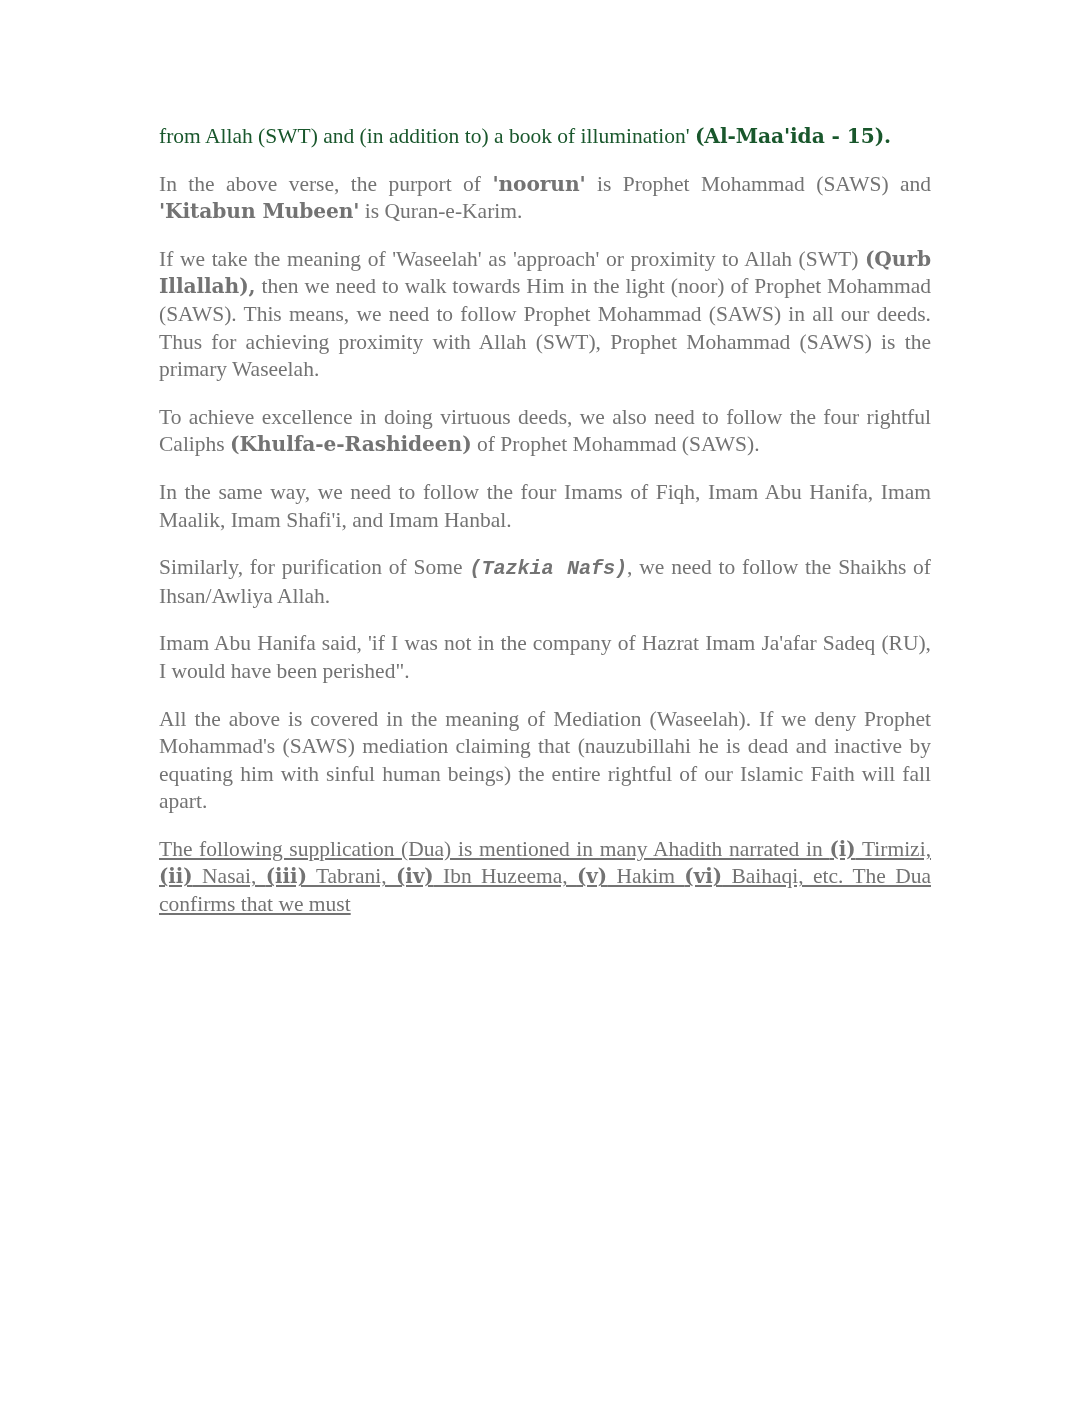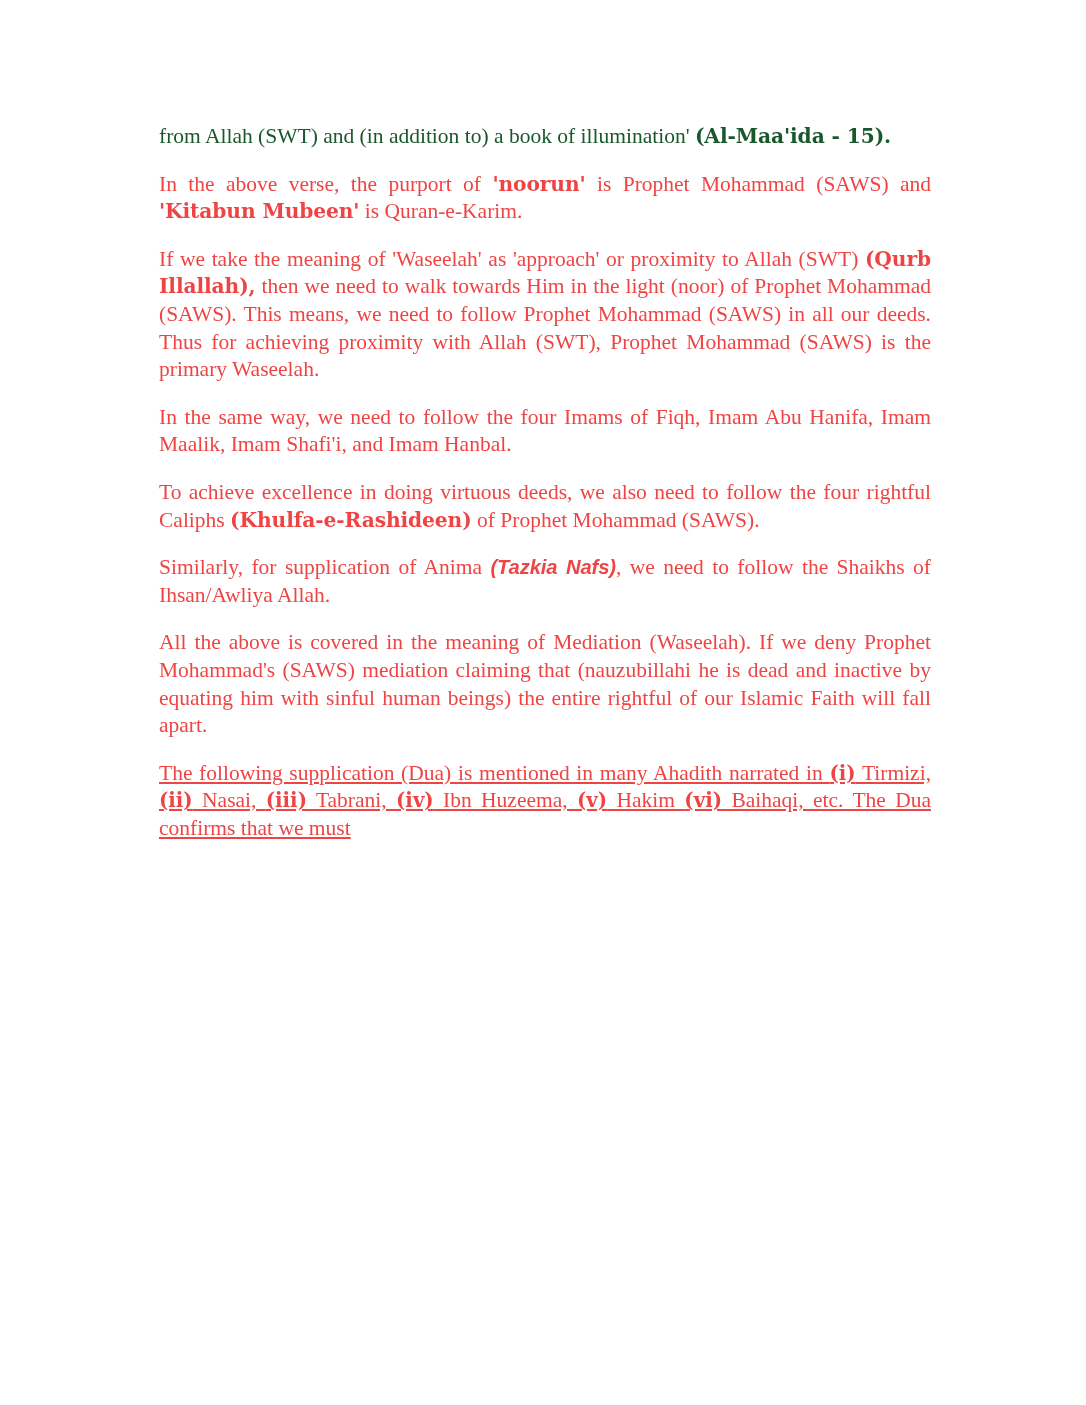--- a/index.html
+++ b/index.html
@@ -29,41 +29,41 @@
     width: 772px;
   }
 
   p.para {
     margin: 0 0 20px 0;
     padding: 0;
     font-size: 21.5px;
     line-height: 27.6px;
     text-align: justify;
     text-justify: inter-word;
-    color: #ef4444;
+    color: #737373;
     font-family: "Liberation Serif", "DejaVu Serif", serif;
     -webkit-font-smoothing: antialiased;
   }
 
   p.para.green {
     color: #19572c;
   }
 
   
   .b {
     font-weight: bold;
     font-family: "DejaVu Serif", "Liberation Serif", serif;
     font-size: 0.94em;
     letter-spacing: -0.1px;
   }
 
   .bi {
     font-weight: bold;
     font-style: italic;
-    font-family: Liberation Sans, sans-serif;
+    font-family: Liberation Mono, monospace;
     font-size: 0.94em;
     letter-spacing: -0.1px;
   }
 
   .b-roman {
     font-weight: bold;
     font-family: "DejaVu Serif", "Liberation Serif", serif;
     font-size: 0.92em;
   }
 
@@ -86,26 +86,27 @@
 
 <div id="page">
   <div id="content">
 
     <p class="para green"><span>from Allah (SWT) and (in addition to) a book of illumination' </span><span class="b">(Al-Maa'ida - 15).</span></p>
 
     <p class="para"><span>In the above verse, the purport of </span><span class="b">'noorun'</span><span> is Prophet Mohammad (SAWS) and </span><span class="b">'Kitabun Mubeen'</span><span> is Quran-e-Karim.</span></p>
 
     <p class="para"><span>If we take the meaning of 'Waseelah' as 'approach' or proximity to Allah (SWT) </span><span class="b">(Qurb Illallah),</span><span> then we need to walk towards Him in the light (noor) of Prophet Mohammad (SAWS).  This means, we need to follow Prophet Mohammad (SAWS) in all our deeds.  Thus for achieving proximity with Allah (SWT), Prophet Mohammad (SAWS) is the primary Waseelah.</span></p>
 
+    <p class="para"><span>To achieve excellence in doing virtuous deeds, we  also need to follow the four rightful Caliphs </span><span class="b">(Khulfa-e-Rashideen)</span><span> of Prophet Mohammad (SAWS).</span></p>
+
     <p class="para gap-lg">In the same way, we need to follow the four Imams of Fiqh, Imam Abu Hanifa, Imam Maalik, Imam Shafi'i, and Imam Hanbal.</p>
 
-    <p class="para"><span>To achieve excellence in doing virtuous deeds, we  also need to follow the four rightful Caliphs </span><span class="b">(Khulfa-e-Rashideen)</span><span> of Prophet Mohammad (SAWS).</span></p>
+    <p class="para gap-lg2"><span>Similarly, for purification of Some </span><span class="bi">(Tazkia Nafs)</span><span>, we need to follow the Shaikhs of Ihsan/Awliya Allah.</span></p>
 
-    <p class="para gap-lg2"><span>Similarly, for supplication of Anima </span><span class="bi">(Tazkia Nafs)</span><span>, we need to follow the Shaikhs of Ihsan/Awliya Allah.</span></p>
-
+    <p class="para">Imam Abu Hanifa said,  'if I was not in the company of Hazrat Imam Ja'afar Sadeq (RU), I would have been perished".</p>
 
     <p class="para">All the above is covered in the meaning of Mediation (Waseelah).  If we deny Prophet Mohammad's (SAWS) mediation claiming that (nauzubillahi he is dead and inactive by equating him with sinful human beings) the entire rightful of our Islamic Faith will fall apart.</p>
 
 
     <p class="para last-line-block"><span>The following supplication (Dua) is mentioned in  many Ahadith narrated in   </span><span class="b-roman">(i)</span><span> Tirmizi, </span><span class="b-roman">(ii)</span><span> Nasai, </span><span class="b-roman">(iii)</span><span> Tabrani, </span><span class="b-roman">(iv)</span><span> Ibn Huzeema, </span><span class="b-roman">(v)</span><span> Hakim </span><span class="b-roman">(vi)</span><span> Baihaqi, etc.  The Dua confirms that we must </span></p>
 
   </div>
 </div>
 
 </body></html>

